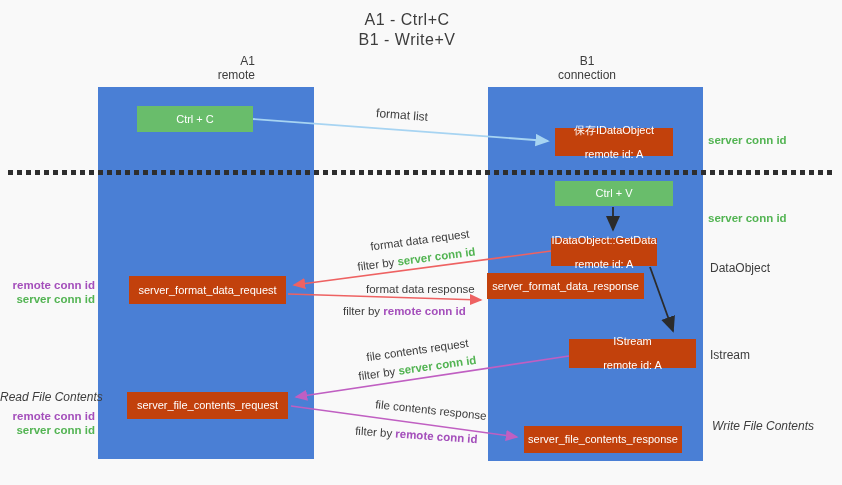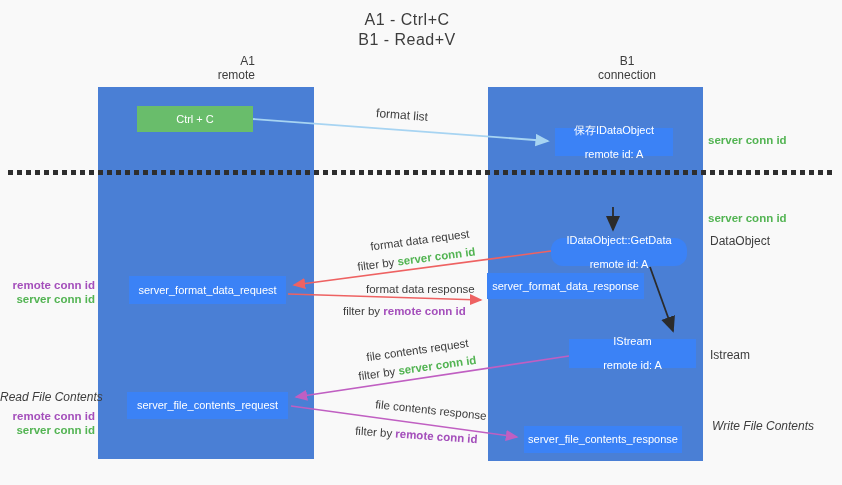--- a/index.html
+++ b/index.html
@@ -32,47 +32,47 @@
     background:repeating-linear-gradient(90deg,#2e2e2e 0 5px,transparent 5px 9px);
     z-index:3;
   }
   .arrows{position:absolute;left:0;top:0;z-index:4;}
   .node{
     position:absolute;z-index:5;
     display:flex;flex-direction:column;align-items:center;justify-content:center;
     color:#fff;text-align:center;
     font-size:11px;line-height:13px;
   }
-  .node.orange{background:#3b82f6;gap:11px;}
+  .node.orange{background:#c2410c;gap:11px;}
   .node.green{background:#69bd6b;}
   .lbl{
     position:absolute;z-index:6;white-space:nowrap;
     color:#3d3d3d;font-size:11.5px;line-height:13px;
   }
   .lbl.right-align{text-align:right;}
   .green-id{color:#53b453;font-weight:bold;}
   .purple-id{color:#a44fbb;font-weight:bold;}
   .dark{color:#3d3d3d;}
   .rlab{font-size:12px;}
 </style>
 </head>
 <body>
 
 <div class="canvas">
 
   <div class="title">
     <div>A1 - Ctrl+C</div>
-    <div>B1 - Read+V</div>
+    <div>B1 - Write+V</div>
   </div>
 
   <div class="lane-header" style="left:135px;top:54px;text-align:right;">
     <div>A1</div>
     <div>remote</div>
   </div>
-  <div class="lane-header" style="left:567px;top:54px;">
+  <div class="lane-header" style="left:527px;top:54px;">
     <div>B1</div>
     <div>connection</div>
   </div>
 
   <div class="lane lane-left"></div>
   <div class="lane lane-right"></div>
 
   <div class="dotted"></div>
 
   <svg class="arrows" width="842" height="485">
@@ -101,22 +101,25 @@
 
   <div class="node green" style="left:137px;top:106px;width:116px;height:26px;">
     <div>Ctrl + C</div>
   </div>
 
   <div class="node orange" style="left:555px;top:128px;width:118px;height:28px;font-size:11px;">
     <div>保存IDataObject</div>
     <div>remote id: A</div>
   </div>
 
+  <div class="node green" style="left:555px;top:181px;width:118px;height:25px;">
+    <div>Ctrl + V</div>
+  </div>
 
-  <div class="node orange" style="left:551px;top:238px;width:136px;height:28px;font-size:11px;border-radius:12px;">
+  <div class="node orange" style="left:551px;top:238px;width:106px;height:28px;font-size:11px;">
     <div>IDataObject::GetData</div>
     <div>remote id: A</div>
   </div>
 
   <div class="node orange" style="left:129px;top:276px;width:157px;height:28px;">
     <div>server_format_data_request</div>
   </div>
 
   <div class="node orange" style="left:487px;top:273px;width:157px;height:26px;">
     <div>server_format_data_response</div>
@@ -159,17 +162,17 @@
 
   <div class="lbl right-align purple-id" style="left:0px;top:279px;width:95px;">remote conn id</div>
   <div class="lbl right-align green-id" style="left:0px;top:293px;width:95px;">server conn id</div>
 
   <div class="lbl right-align rlab" style="left:0px;top:391px;width:95px;font-style:italic;">Read File Contents</div>
   <div class="lbl right-align purple-id" style="left:0px;top:410px;width:95px;">remote conn id</div>
   <div class="lbl right-align green-id" style="left:0px;top:424px;width:95px;">server conn id</div>
 
   <div class="lbl green-id" style="left:708px;top:134px;">server conn id</div>
   <div class="lbl green-id" style="left:708px;top:212px;">server conn id</div>
-  <div class="lbl rlab" style="left:710px;top:235px;">DataObject</div>
+  <div class="lbl rlab" style="left:710px;top:262px;">DataObject</div>
   <div class="lbl rlab" style="left:710px;top:349px;">Istream</div>
   <div class="lbl rlab" style="left:712px;top:420px;font-style:italic;">Write File Contents</div>
 
 </div>
 
 </body></html>

